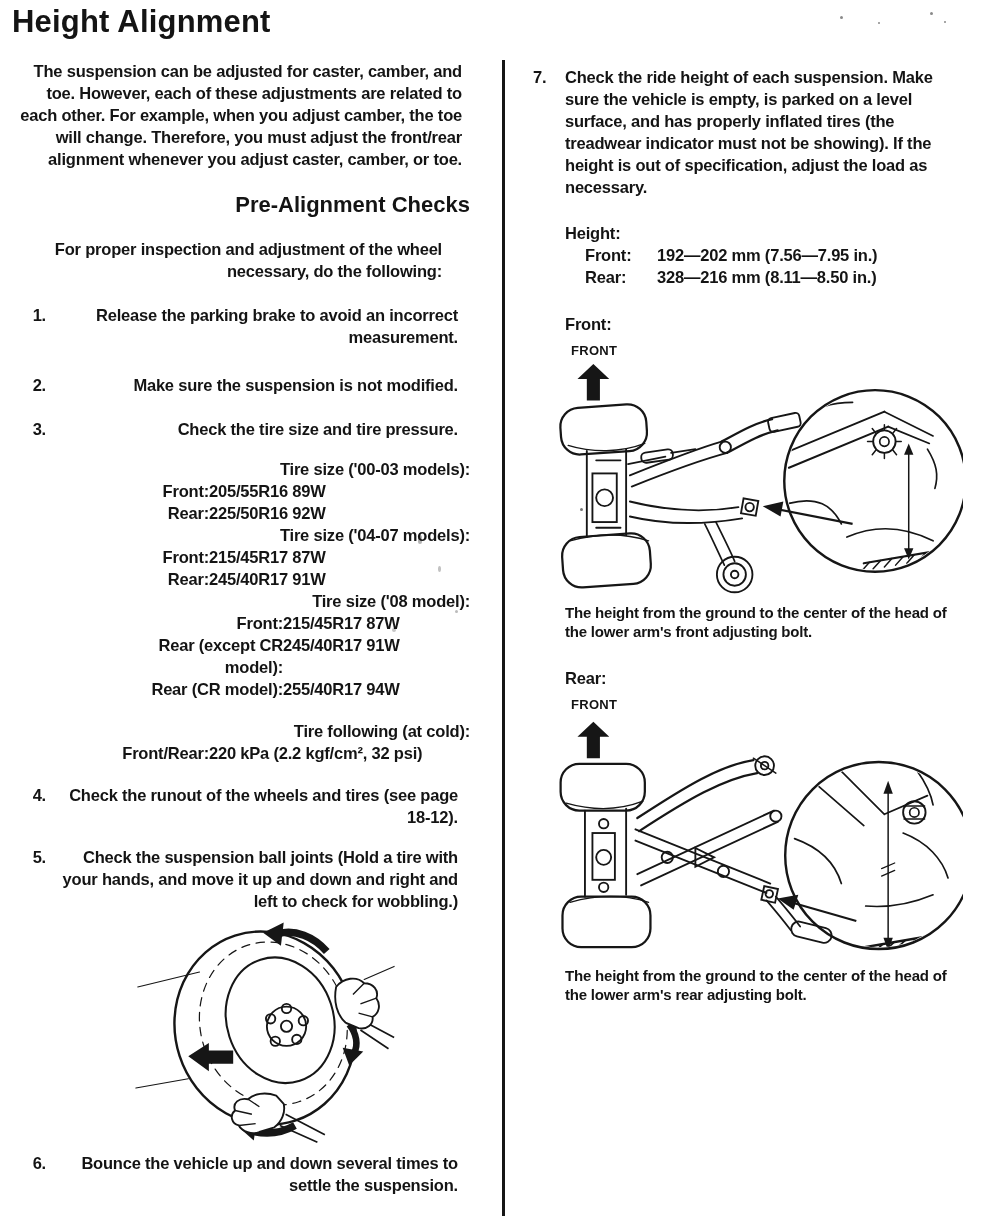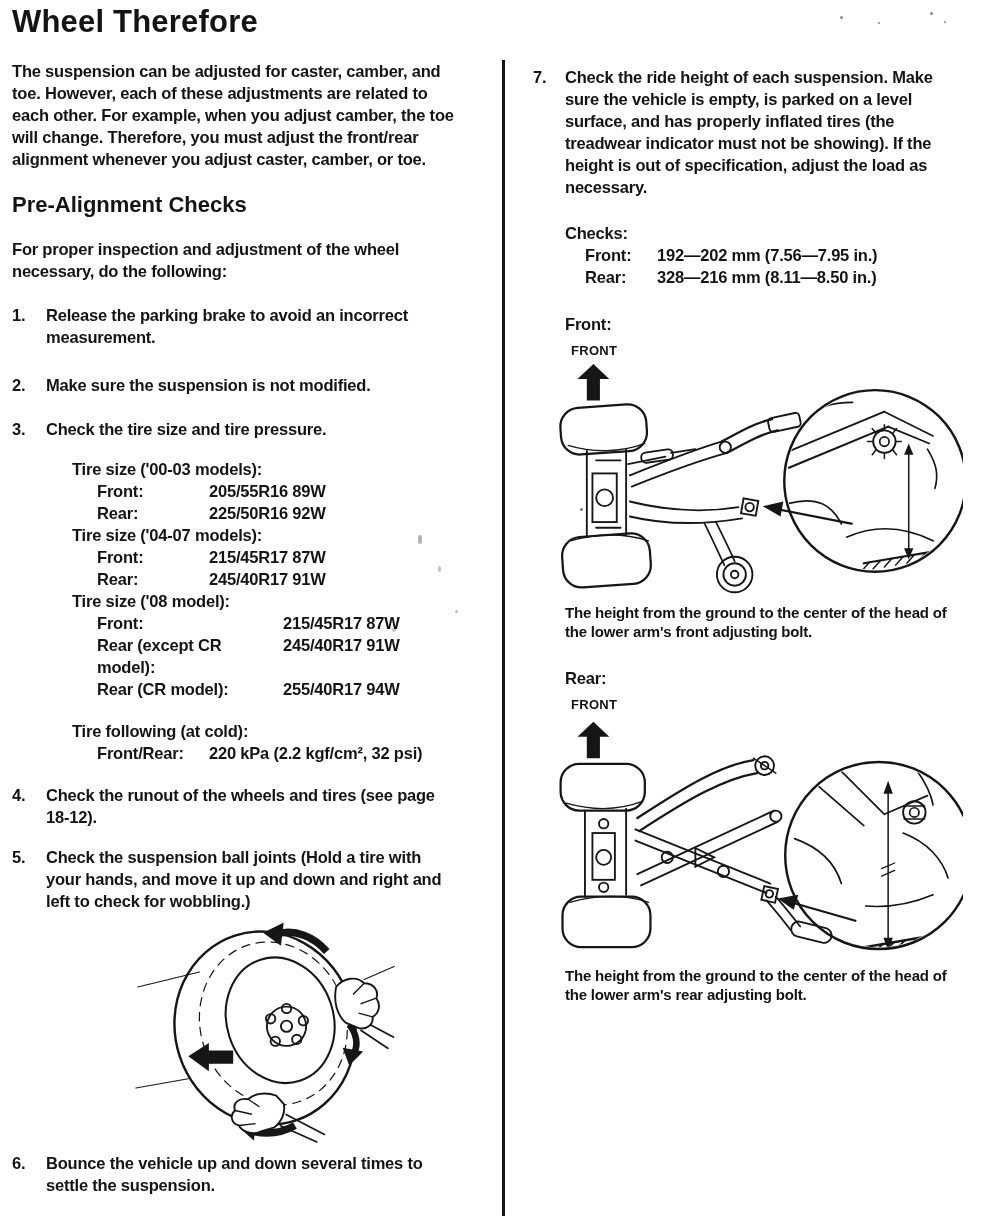--- a/index.html
+++ b/index.html
@@ -7,21 +7,21 @@
     position:relative;width:1000px;height:1216px;background:#ffffff;
     font-family:"Liberation Sans",sans-serif;color:#141414;overflow:hidden;
     margin:0 auto;
   }
   .title{
     position:absolute;left:12px;top:4px;margin:0;
     font-size:31px;font-weight:bold;letter-spacing:.2px;
   }
   .divider{position:absolute;left:502px;top:60px;width:3px;height:1156px;background:#161616;}
   .col{position:absolute;}
-  .col-left{left:12px;top:60px;width:458px;}
+  .col-left{left:12px;top:60px;width:458px;text-align:right;}
   .col-right{left:533px;top:66px;width:456px;}
   .body{font-size:16.5px;line-height:22px;font-weight:bold;letter-spacing:-.2px;margin:0;}
   .intro{width:450px;}
   .h2{margin:22px 0 0 0;font-size:22px;line-height:26px;font-weight:bold;}
   .section-intro{margin-top:20px;width:430px;}
   .step{display:flex;margin:0;}
   .step .num{flex:none;width:34px;}
   .step .stext{flex:none;width:412px;}
   .col-right .step .num{width:32px;}
   .col-right .step .stext{width:394px;}
@@ -52,21 +52,21 @@
   <div class="dot" style="left:878px;top:22px;width:2px;height:2px"></div>
   <div class="dot" style="left:930px;top:12px;width:3px;height:3px"></div>
   <div class="dot" style="left:944px;top:21px;width:2px;height:2px"></div>
   <div class="dot" style="left:418px;top:535px;width:4px;height:9px;border-radius:2px;background:#b5b5b5"></div>
   <div class="dot" style="left:438px;top:566px;width:3px;height:6px;background:#c2c2c2"></div>
   <div class="dot" style="left:455px;top:610px;width:3px;height:3px;background:#bbb"></div>
   <div class="dot" style="left:392px;top:628px;width:4px;height:4px;background:#c5c5c5"></div>
   <div class="dot" style="left:245px;top:492px;width:3px;height:3px;background:#777"></div>
   <div class="dot" style="left:580px;top:508px;width:3px;height:3px;background:#777"></div>
 
-  <h1 class="title">Wheel Therefore</h1>
+  <h1 class="title">Height Alignment</h1>
   <div class="divider"></div>
 
   <div class="col col-left">
 
     <p class="body intro">The suspension can be adjusted for caster, camber, and toe. However, each of these adjustments are related to each other. For example, when you adjust camber, the toe will change. Therefore, you must adjust the front/rear alignment whenever you adjust caster, camber, or toe.</p>
 
     <h2 class="h2">Pre-Alignment Checks</h2>
 
     <p class="body section-intro">For proper inspection and adjustment of the wheel necessary, do the following:</p>
 
@@ -187,21 +187,21 @@
   </div>
 
   <div class="col col-right">
 
     <div class="body step">
       <span class="num">7.</span>
       <span class="stext">Check the ride height of each suspension. Make sure the vehicle is empty, is parked on a level surface, and has properly inflated tires (the treadwear indicator must not be showing). If the height is out of specification, adjust the load as necessary.</span>
     </div>
 
     <div class="body height-block">
-      <div>Checks:</div>
+      <div>Height:</div>
       <div class="spec-row">
         <span class="lab">Front:</span>
         <span class="val">192—202 mm (7.56—7.95 in.)</span>
       </div>
       <div class="spec-row">
         <span class="lab">Rear:</span>
         <span class="val">328—216 mm (8.11—8.50 in.)</span>
       </div>
     </div>
 

